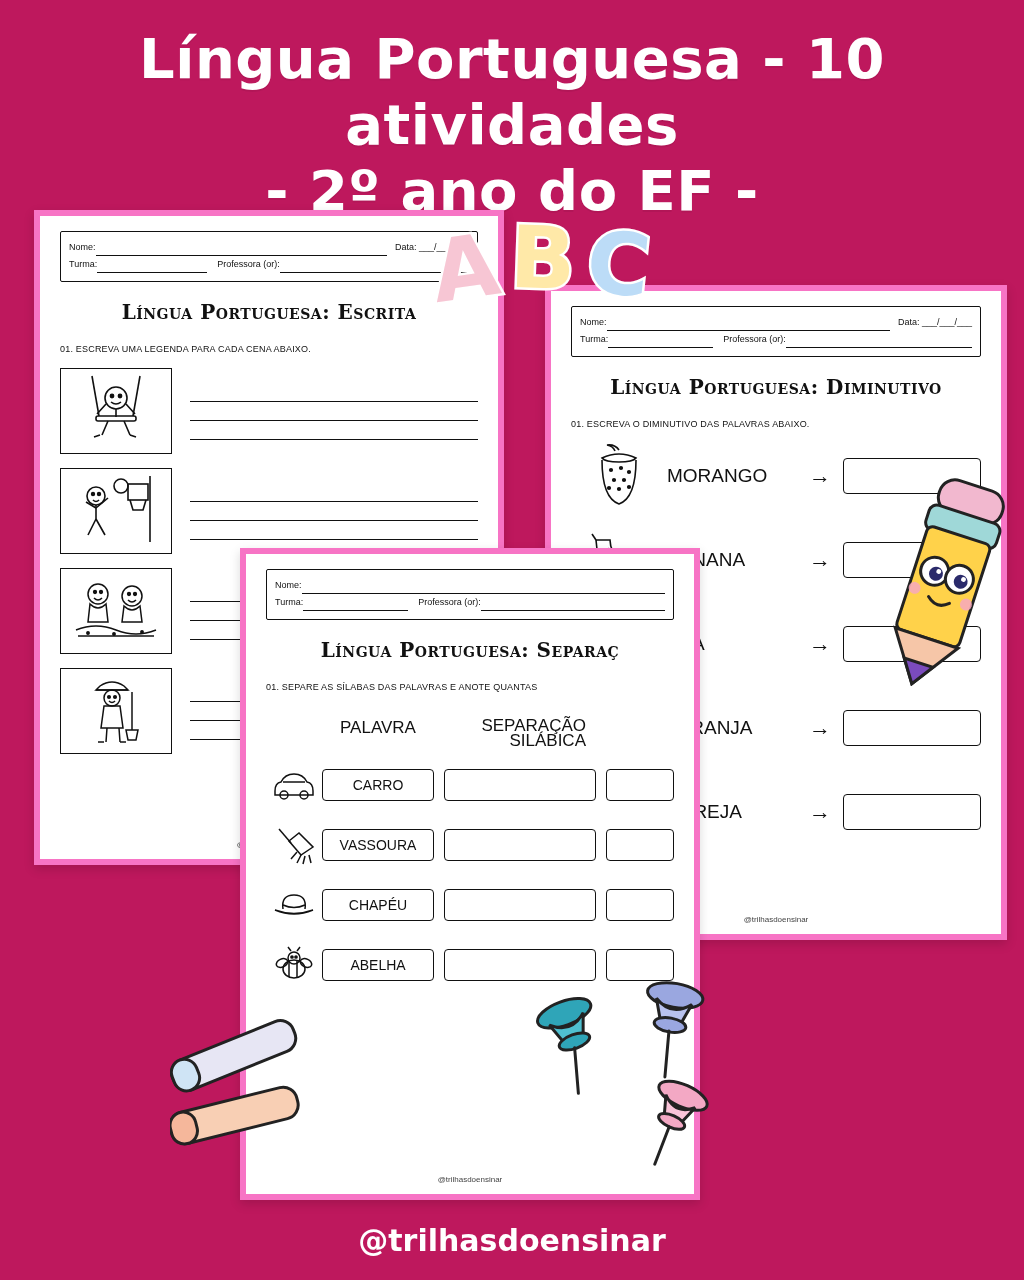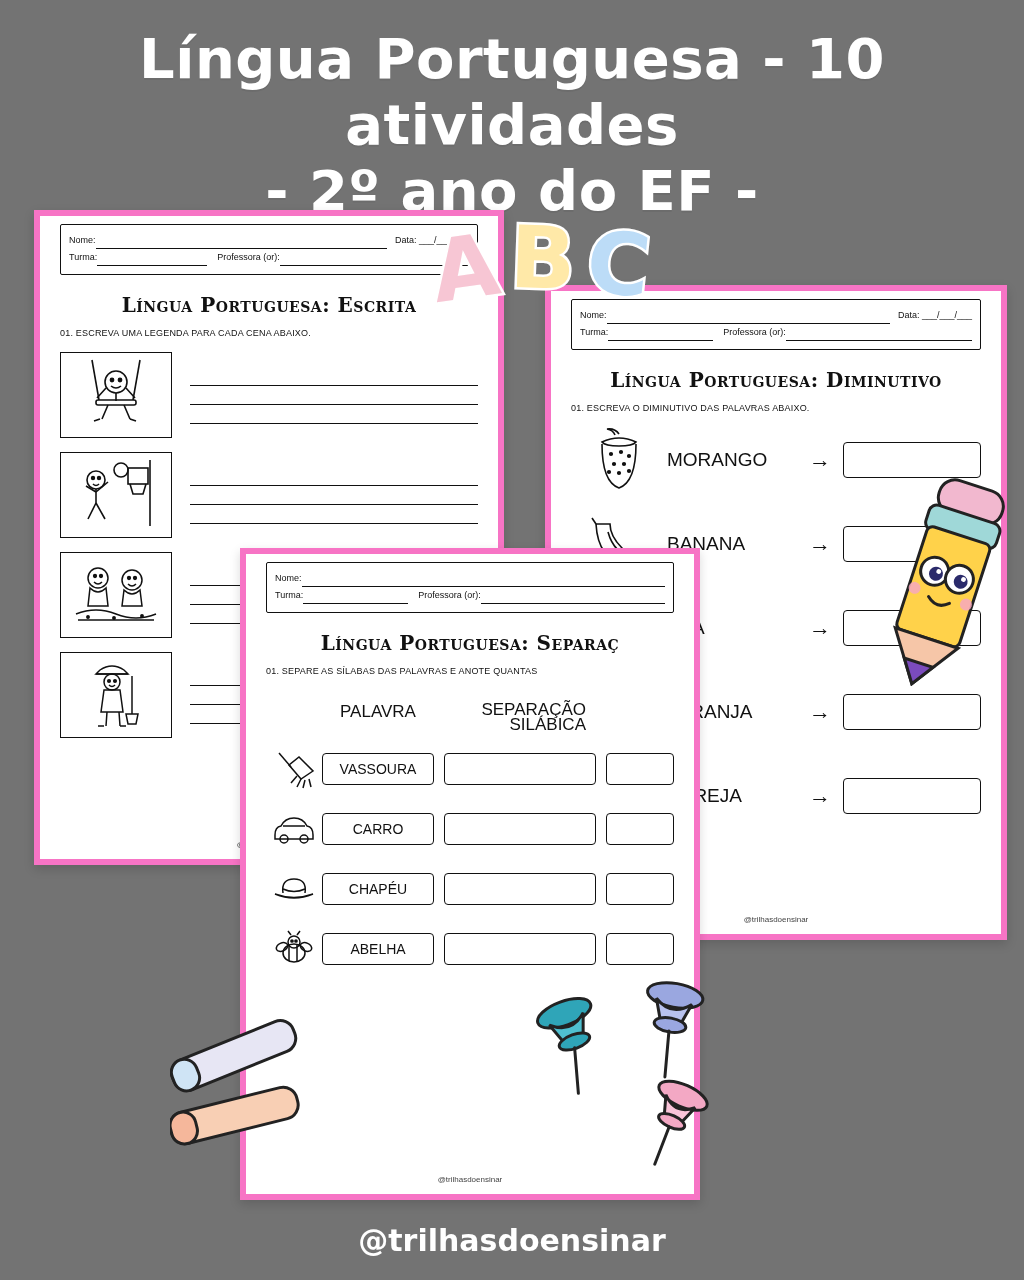--- a/index.html
+++ b/index.html
@@ -4,21 +4,21 @@
 <style>
   * { box-sizing: border-box; margin: 0; padding: 0; }
   html, body {
     width: 1024px; height: 1280px;
     font-family: "Liberation Sans", sans-serif;
     overflow: hidden;
   }
   #stage {
     position: relative;
     width: 1024px; height: 1280px;
-    background: #737373;
+    background: #be185d;
   }
 
   
   .title-block {
     position: absolute; top: 26px; left: 0; width: 1024px;
     text-align: center;
     color: #ffffff;
     font-family: "DejaVu Sans", sans-serif;
     font-weight: bold;
     letter-spacing: 0.5px;
@@ -46,21 +46,21 @@
   #sheet-escrita {
     left: 34px; top: 210px; width: 470px; height: 655px;
   }
   #sheet-diminutivo {
     left: 545px; top: 285px; width: 462px; height: 655px;
   }
   #sheet-separacao {
     left: 240px; top: 548px; width: 460px; height: 652px;
   }
 
-  .sheet-inner { position: relative; width: 100%; height: 100%; padding: 8px 20px; }
+  .sheet-inner { position: relative; width: 100%; height: 100%; padding: 15px 20px; }
 
   
   .hdr-box {
     border: 1px solid #111; border-radius: 2px;
     padding: 7px 8px 8px 8px;
     font-size: 9px; color: #111;
     line-height: 17px;
   }
   .hdr-row { display: flex; align-items: flex-end; white-space: nowrap; }
   .hdr-label { font-size: 9px; }
@@ -71,21 +71,21 @@
     text-align: center;
     font-family: "DejaVu Serif", serif;
     font-variant: small-caps;
     font-weight: bold;
     font-size: 20px;
     letter-spacing: 0.5px;
     margin-top: 18px;
     color: #111;
   }
   .instruction {
-    margin-top: 11px;
+    margin-top: 20px;
     font-size: 9px;
     color: #111;
     letter-spacing: 0.2px;
   }
   .sheet-credit {
     position: absolute; bottom: 10px; left: 0; width: 100%;
     text-align: center; font-size: 8px; color: #444;
   }
 
   
@@ -412,40 +412,40 @@
         <div class="c1"></div>
         <div class="c2">PALAVRA</div>
         <div class="c3" style="white-space:pre-line">SEPARAÇÃO
 SILÁBICA</div>
         <div class="c4"></div>
       </div>
 
       <div class="sep-row">
         <div class="sep-pic">
           <svg width="46" height="40" viewBox="0 0 46 40" fill="none" stroke="#111" stroke-width="1.5">
-            <line x1="8" y1="4" x2="20" y2="18"></line>
-            <path d="M18 16 l10 -8 l14 14 l-12 8z"></path>
-            <path d="M30 30 l-4 8 M34 31 l-2 8 M38 30 l2 8 M26 27 l-6 7"></path>
-          </svg>
-        </div>
-        <div class="sep-word">VASSOURA</div>
-        <div class="sep-blank"></div>
-        <div class="sep-count"></div>
-      </div>
-
-      <div class="sep-row">
-        <div class="sep-pic">
-          <svg width="46" height="40" viewBox="0 0 46 40" fill="none" stroke="#111" stroke-width="1.5">
             <path d="M4 26 q0 -8 6 -9 q4 -8 13 -8 q9 0 13 8 q6 1 6 9 v4 h-38z"></path>
             <path d="M12 17 h22"></path>
             <circle cx="13" cy="30" r="4"></circle>
               <circle cx="33" cy="30" r="4"></circle>
           </svg>
         </div>
         <div class="sep-word">CARRO</div>
+        <div class="sep-blank"></div>
+        <div class="sep-count"></div>
+      </div>
+
+      <div class="sep-row">
+        <div class="sep-pic">
+          <svg width="46" height="40" viewBox="0 0 46 40" fill="none" stroke="#111" stroke-width="1.5">
+            <line x1="8" y1="4" x2="20" y2="18"></line>
+            <path d="M18 16 l10 -8 l14 14 l-12 8z"></path>
+            <path d="M30 30 l-4 8 M34 31 l-2 8 M38 30 l2 8 M26 27 l-6 7"></path>
+          </svg>
+        </div>
+        <div class="sep-word">VASSOURA</div>
         <div class="sep-blank"></div>
         <div class="sep-count"></div>
       </div>
 
       <div class="sep-row">
         <div class="sep-pic">
           <svg width="46" height="40" viewBox="0 0 46 40" fill="none" stroke="#111" stroke-width="1.5">
             <path d="M12 24 q-2 -14 11 -14 q13 0 11 14"></path>
             <path d="M4 25 q19 8 38 0 q-19 7 -38 0z"></path>
             <path d="M12 20 q11 5 22 0"></path>

